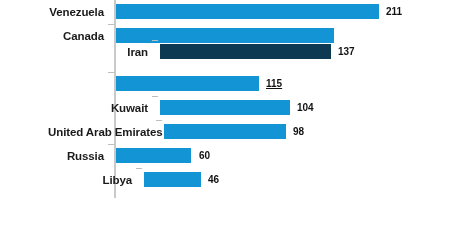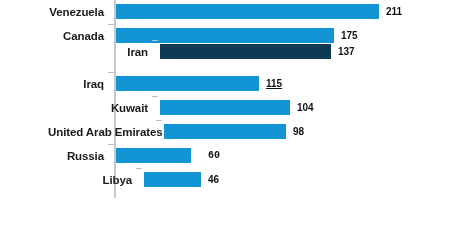--- a/index.html
+++ b/index.html
@@ -118,51 +118,49 @@
     <div class="rows" id="rows">
         <div class="row" style="top: 0px;">
           <div class="cat-label">Venezuela</div>
           <div class="bar" title="Venezuela: 211" style="width: 263px;"></div>
           <div class="value-label" style="left: 386px;">211</div>
         </div>
         <div class="row" style="top: 24px;">
           <div class="tick" style="top: 0px;"></div>
           <div class="cat-label">Canada</div>
           <div class="bar" title="Canada: 175" style="width: 218px;"></div>
-          <div class="value-label" style="left: 341px;">175</div>
         </div>
         <div class="row" style="top: 40px; margin-left: 44px;">
           <div class="tick" style="top: 0px;"></div>
           <div class="cat-label">Iran</div>
           <div class="bar highlight" title="Iran: 137" style="width: 171px;"></div>
           <div class="value-label" style="left: 294px; text-align: center;">137</div>
         </div>
         <div class="row" style="top: 72px;">
           <div class="tick" style="top: 0px;"></div>
-          <div class="cat-label">Iraq</div>
           <div class="bar" title="Iraq: 115" style="width: 143px;"></div>
           <div class="value-label" style="left: 266px; text-decoration: underline;">115</div>
         </div>
         <div class="row" style="top: 96px; margin-left: 44px;">
           <div class="tick" style="top: 0px;"></div>
           <div class="cat-label">Kuwait</div>
           <div class="bar" title="Kuwait: 104" style="width: 130px;"></div>
           <div class="value-label" style="left: 253px;">104</div>
         </div>
         <div class="row" style="top: 120px; margin-left: 48px;">
           <div class="tick" style="top: 0px;"></div>
           <div class="cat-label">United Arab Emirates</div>
           <div class="bar" title="United Arab Emirates: 98" style="width: 122px;"></div>
           <div class="value-label" style="left: 245px;">98</div>
         </div>
         <div class="row" style="top: 144px;">
           <div class="tick" style="top: 0px;"></div>
           <div class="cat-label">Russia</div>
           <div class="bar" title="Russia: 60" style="width: 75px;"></div>
-          <div class="value-label" style="left: 208px; font-family: Liberation Mono, monospace;">60</div>
+          <div class="value-label" style="left: 199px;">60</div>
         </div>
         <div class="row" style="top: 168px; margin-left: 28px;">
           <div class="tick" style="top: 0px;"></div>
           <div class="cat-label">Libya</div>
           <div class="bar" title="Libya: 46" style="width: 57px;"></div>
           <div class="value-label" style="left: 180px;">46</div>
         </div>
       </div>
 
   </div>

